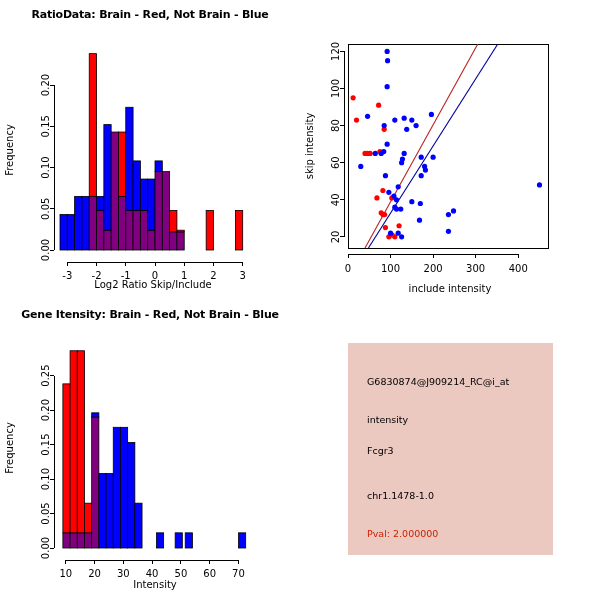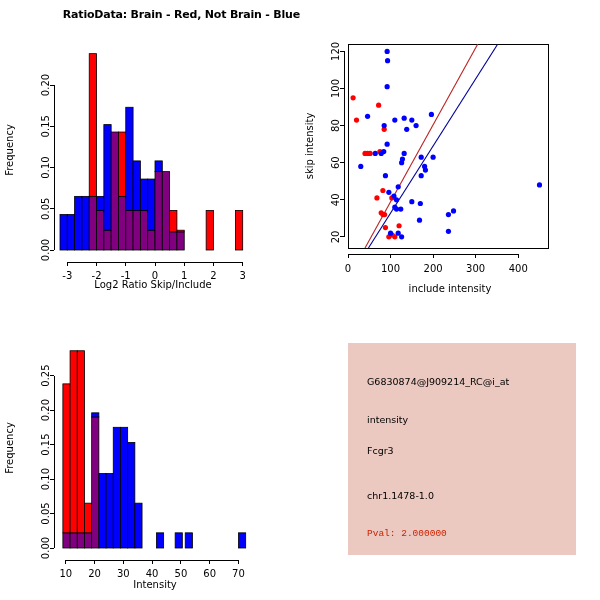--- a/index.html
+++ b/index.html
@@ -22,21 +22,21 @@
   #panel-ratio-hist { left: 0; top: 0; }
   #panel-scatter    { left: 300px; top: 0; }
   #panel-gene-hist  { left: 0; top: 300px; }
   #panel-info       { left: 300px; top: 300px; }
 
   .panel-title {
     position: absolute;
     top: 8px;
     left: 0;
     width: 300px;
-    text-align: right;
+    text-align: center;
     font-size: 11px;
     font-weight: bold;
     color: #000;
     font-family: "DejaVu Sans", sans-serif;
     letter-spacing: -0.2px;
     white-space: nowrap;
   }
   svg { display: block; }
   .axis-line { stroke: #000; stroke-width: 1; fill: none; shape-rendering: crispEdges; }
   .tick-line { stroke: #000; stroke-width: 1; shape-rendering: crispEdges; }
@@ -56,33 +56,33 @@
   .pt-red  { fill: #FF0000; }
   .pt-blue { fill: #0000FF; }
   .fit-red  { stroke: #BB2222; stroke-width: 1.1; fill: none; }
   .fit-blue { stroke: #000099; stroke-width: 1.1; fill: none; }
   .plot-frame { fill: none; stroke: #000; stroke-width: 1; shape-rendering: crispEdges; }
 
   #info-box {
     position: absolute;
     left: 48px;
     top: 43px;
-    width: 228px;
+    width: 205px;
     height: 212px;
     background: #EBC8C0;
   }
   .info-line {
     position: absolute;
     left: 19px;
     font-family: "DejaVu Sans", sans-serif;
     font-size: 9.5px;
     color: #000000;
     white-space: nowrap;
   }
-  .info-line.pval { color: #CC2200; font-family: Liberation Mono, monospace; }
+  .info-line.pval { color: #CC2200; }
 </style>
 </head>
 <body>
 
 <div class="panel" id="panel-ratio-hist">
   <div class="panel-title">RatioData: Brain - Red, Not Brain - Blue</div>
   <svg width="300" height="300">
     <g id="ratio-bars">
         <rect x="60" y="214.525" width="7.307692307692307" height="35.474999999999994" class="bar-blue"></rect>
         <rect x="67.3076923076923" y="214.525" width="7.307692307692307" height="35.474999999999994" class="bar-blue"></rect>
@@ -254,20 +254,21 @@
         <text x="175.6595744680851" y="272" text-anchor="middle" class="tick-label">300</text>
         <line x1="218.2127659574468" y1="254" x2="218.2127659574468" y2="258" class="tick-line"></line>
         <text x="218.2127659574468" y="272" text-anchor="middle" class="tick-label">400</text>
       </g>
     <text class="axis-title" id="scatter-xlabel" x="150" y="292" text-anchor="middle">include intensity</text>
     <text class="axis-title" id="scatter-ylabel" x="13" y="146" text-anchor="middle" transform="rotate(-90 13 146)">skip intensity</text>
   </svg>
 </div>
 
 <div class="panel" id="panel-gene-hist">
+  <div class="panel-title">Gene Itensity: Brain - Red, Not Brain - Blue</div>
   <svg width="300" height="300">
     <g id="gene-bars">
         <rect x="62.878787878787875" y="232.82758620689654" width="7.196969696969703" height="15.172413793103459" class="bar-purple"></rect>
         <rect x="62.878787878787875" y="83.86206896551724" width="7.196969696969703" height="148.9655172413793" class="bar-red"></rect>
         <rect x="70.07575757575758" y="232.82758620689654" width="7.196969696969703" height="15.172413793103459" class="bar-purple"></rect>
         <rect x="70.07575757575758" y="50.758620689655174" width="7.196969696969703" height="182.06896551724137" class="bar-red"></rect>
         <rect x="77.27272727272728" y="232.82758620689654" width="7.196969696969688" height="15.172413793103459" class="bar-purple"></rect>
         <rect x="77.27272727272728" y="50.758620689655174" width="7.196969696969688" height="182.06896551724137" class="bar-red"></rect>
         <rect x="84.46969696969697" y="232.82758620689654" width="7.196969696969688" height="15.172413793103459" class="bar-purple"></rect>
         <rect x="84.46969696969697" y="203.17241379310343" width="7.196969696969688" height="29.65517241379311" class="bar-red"></rect>

